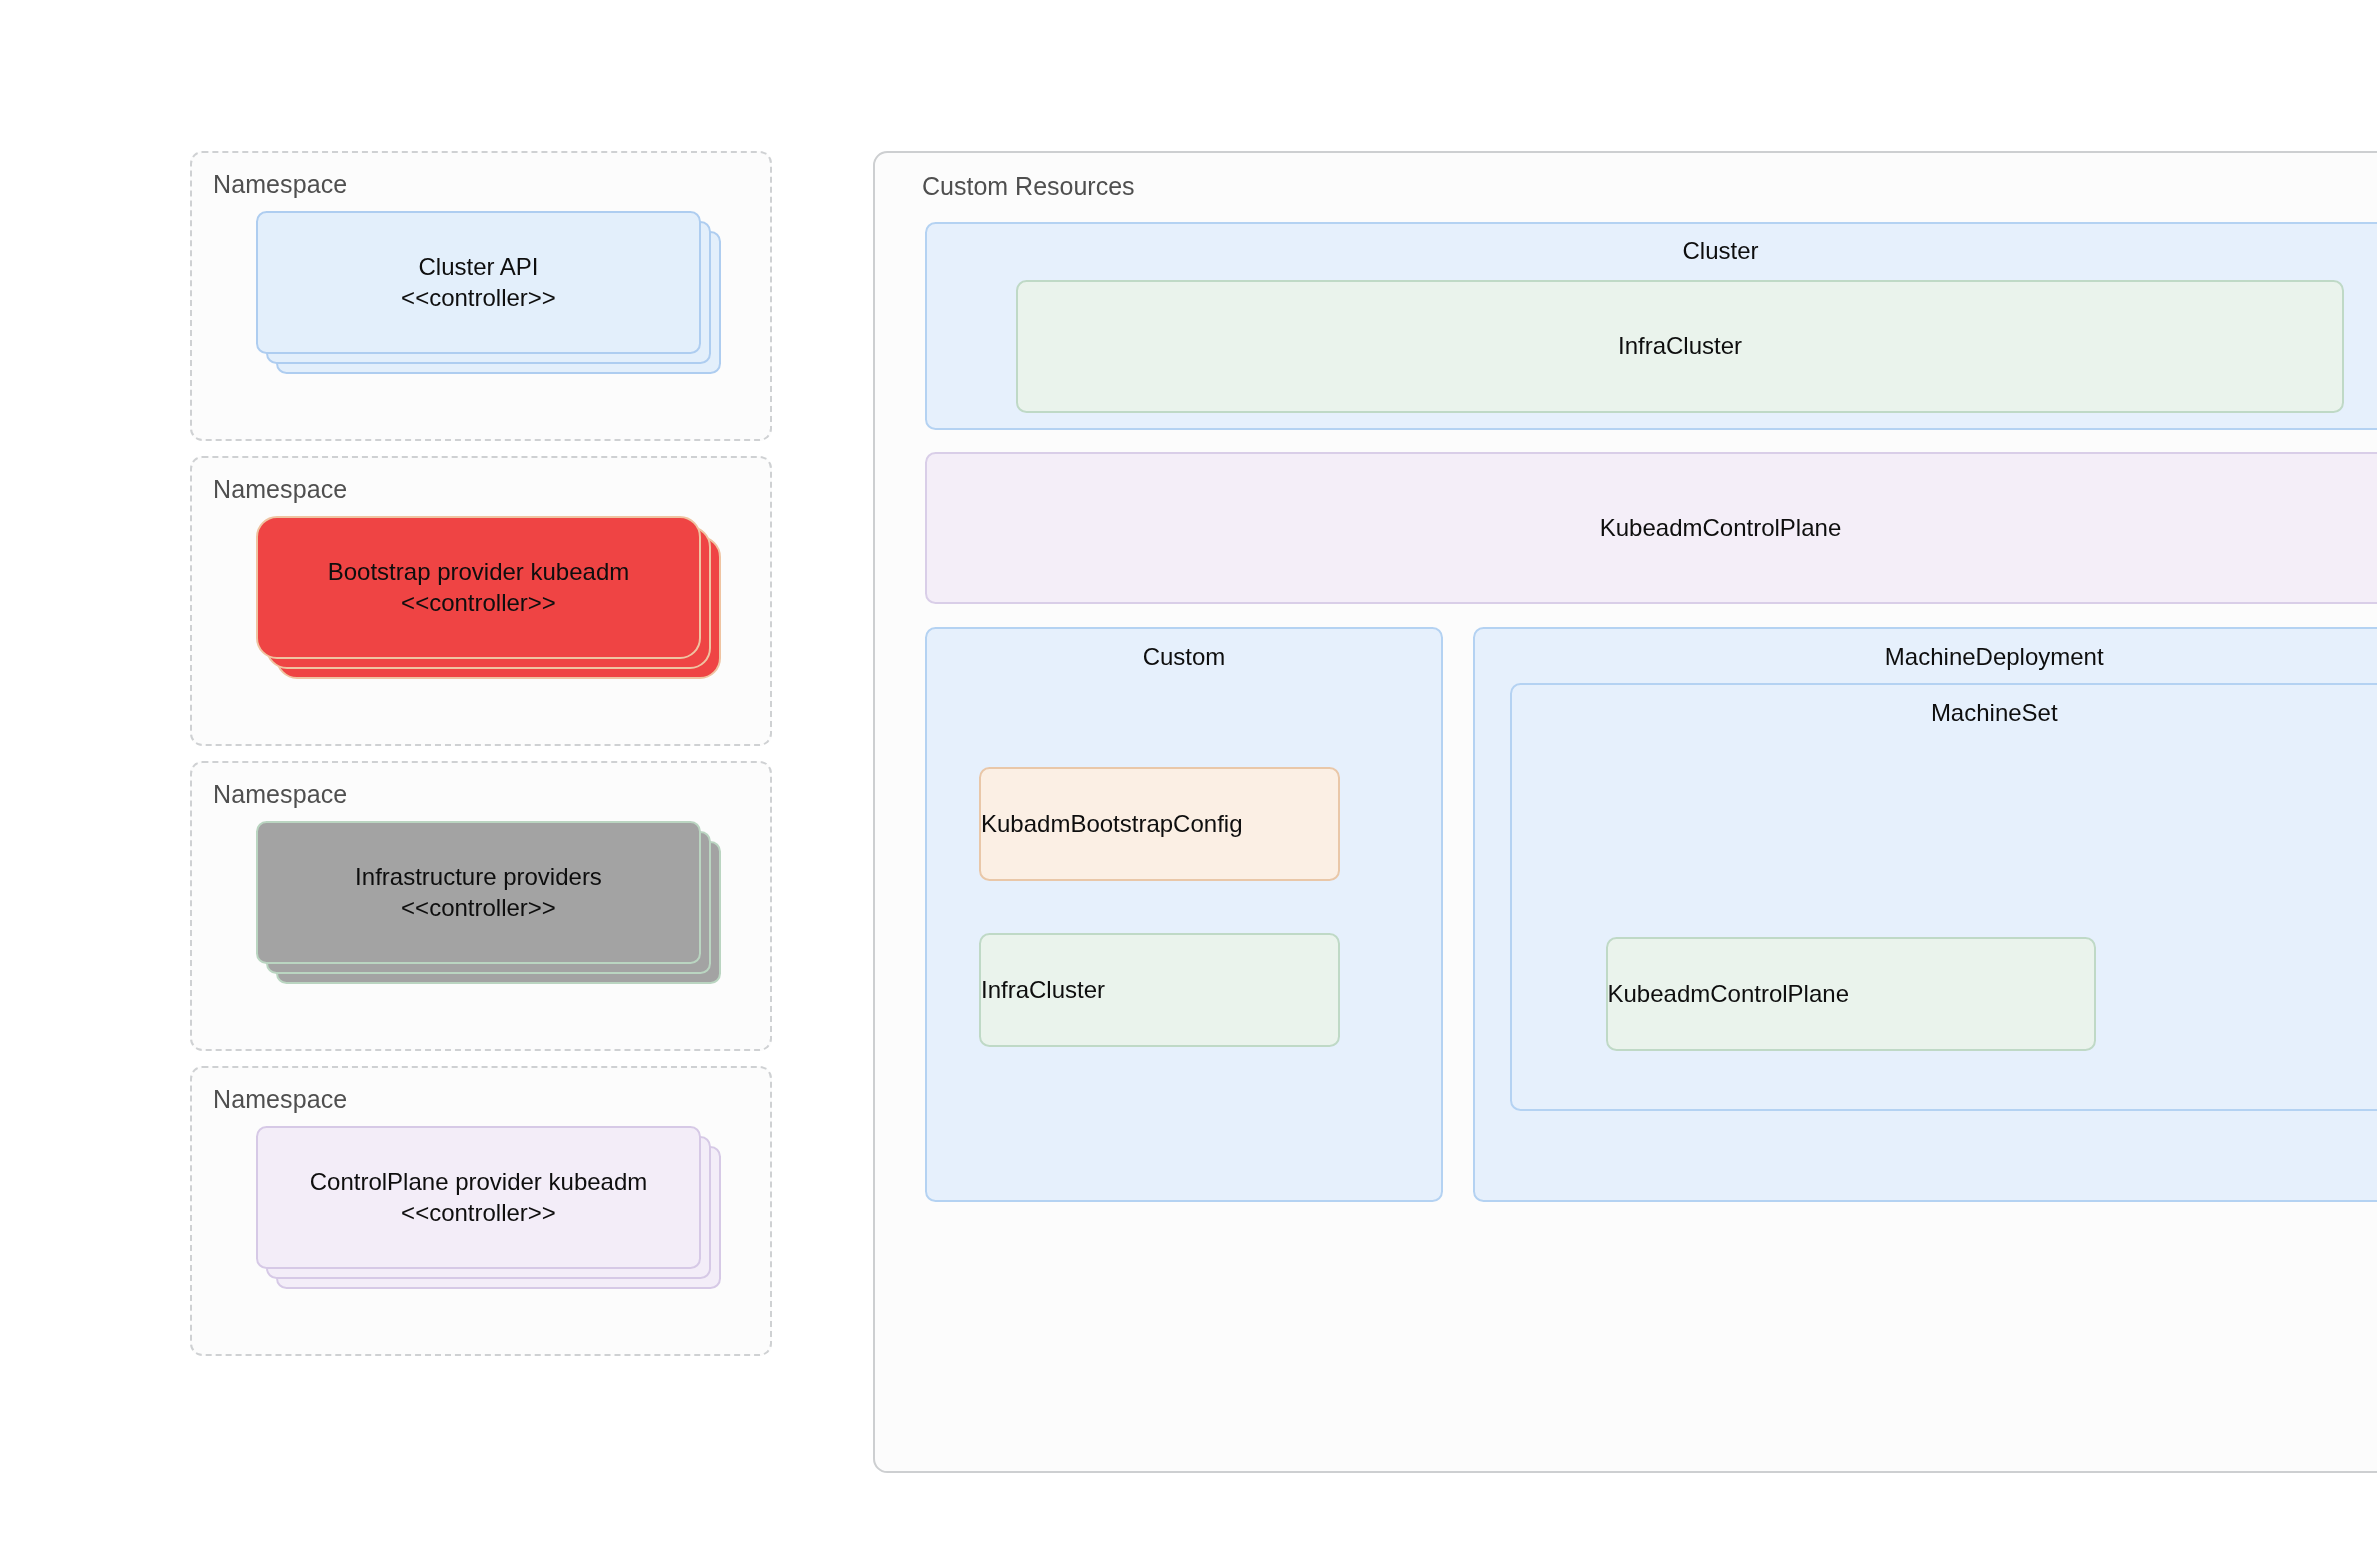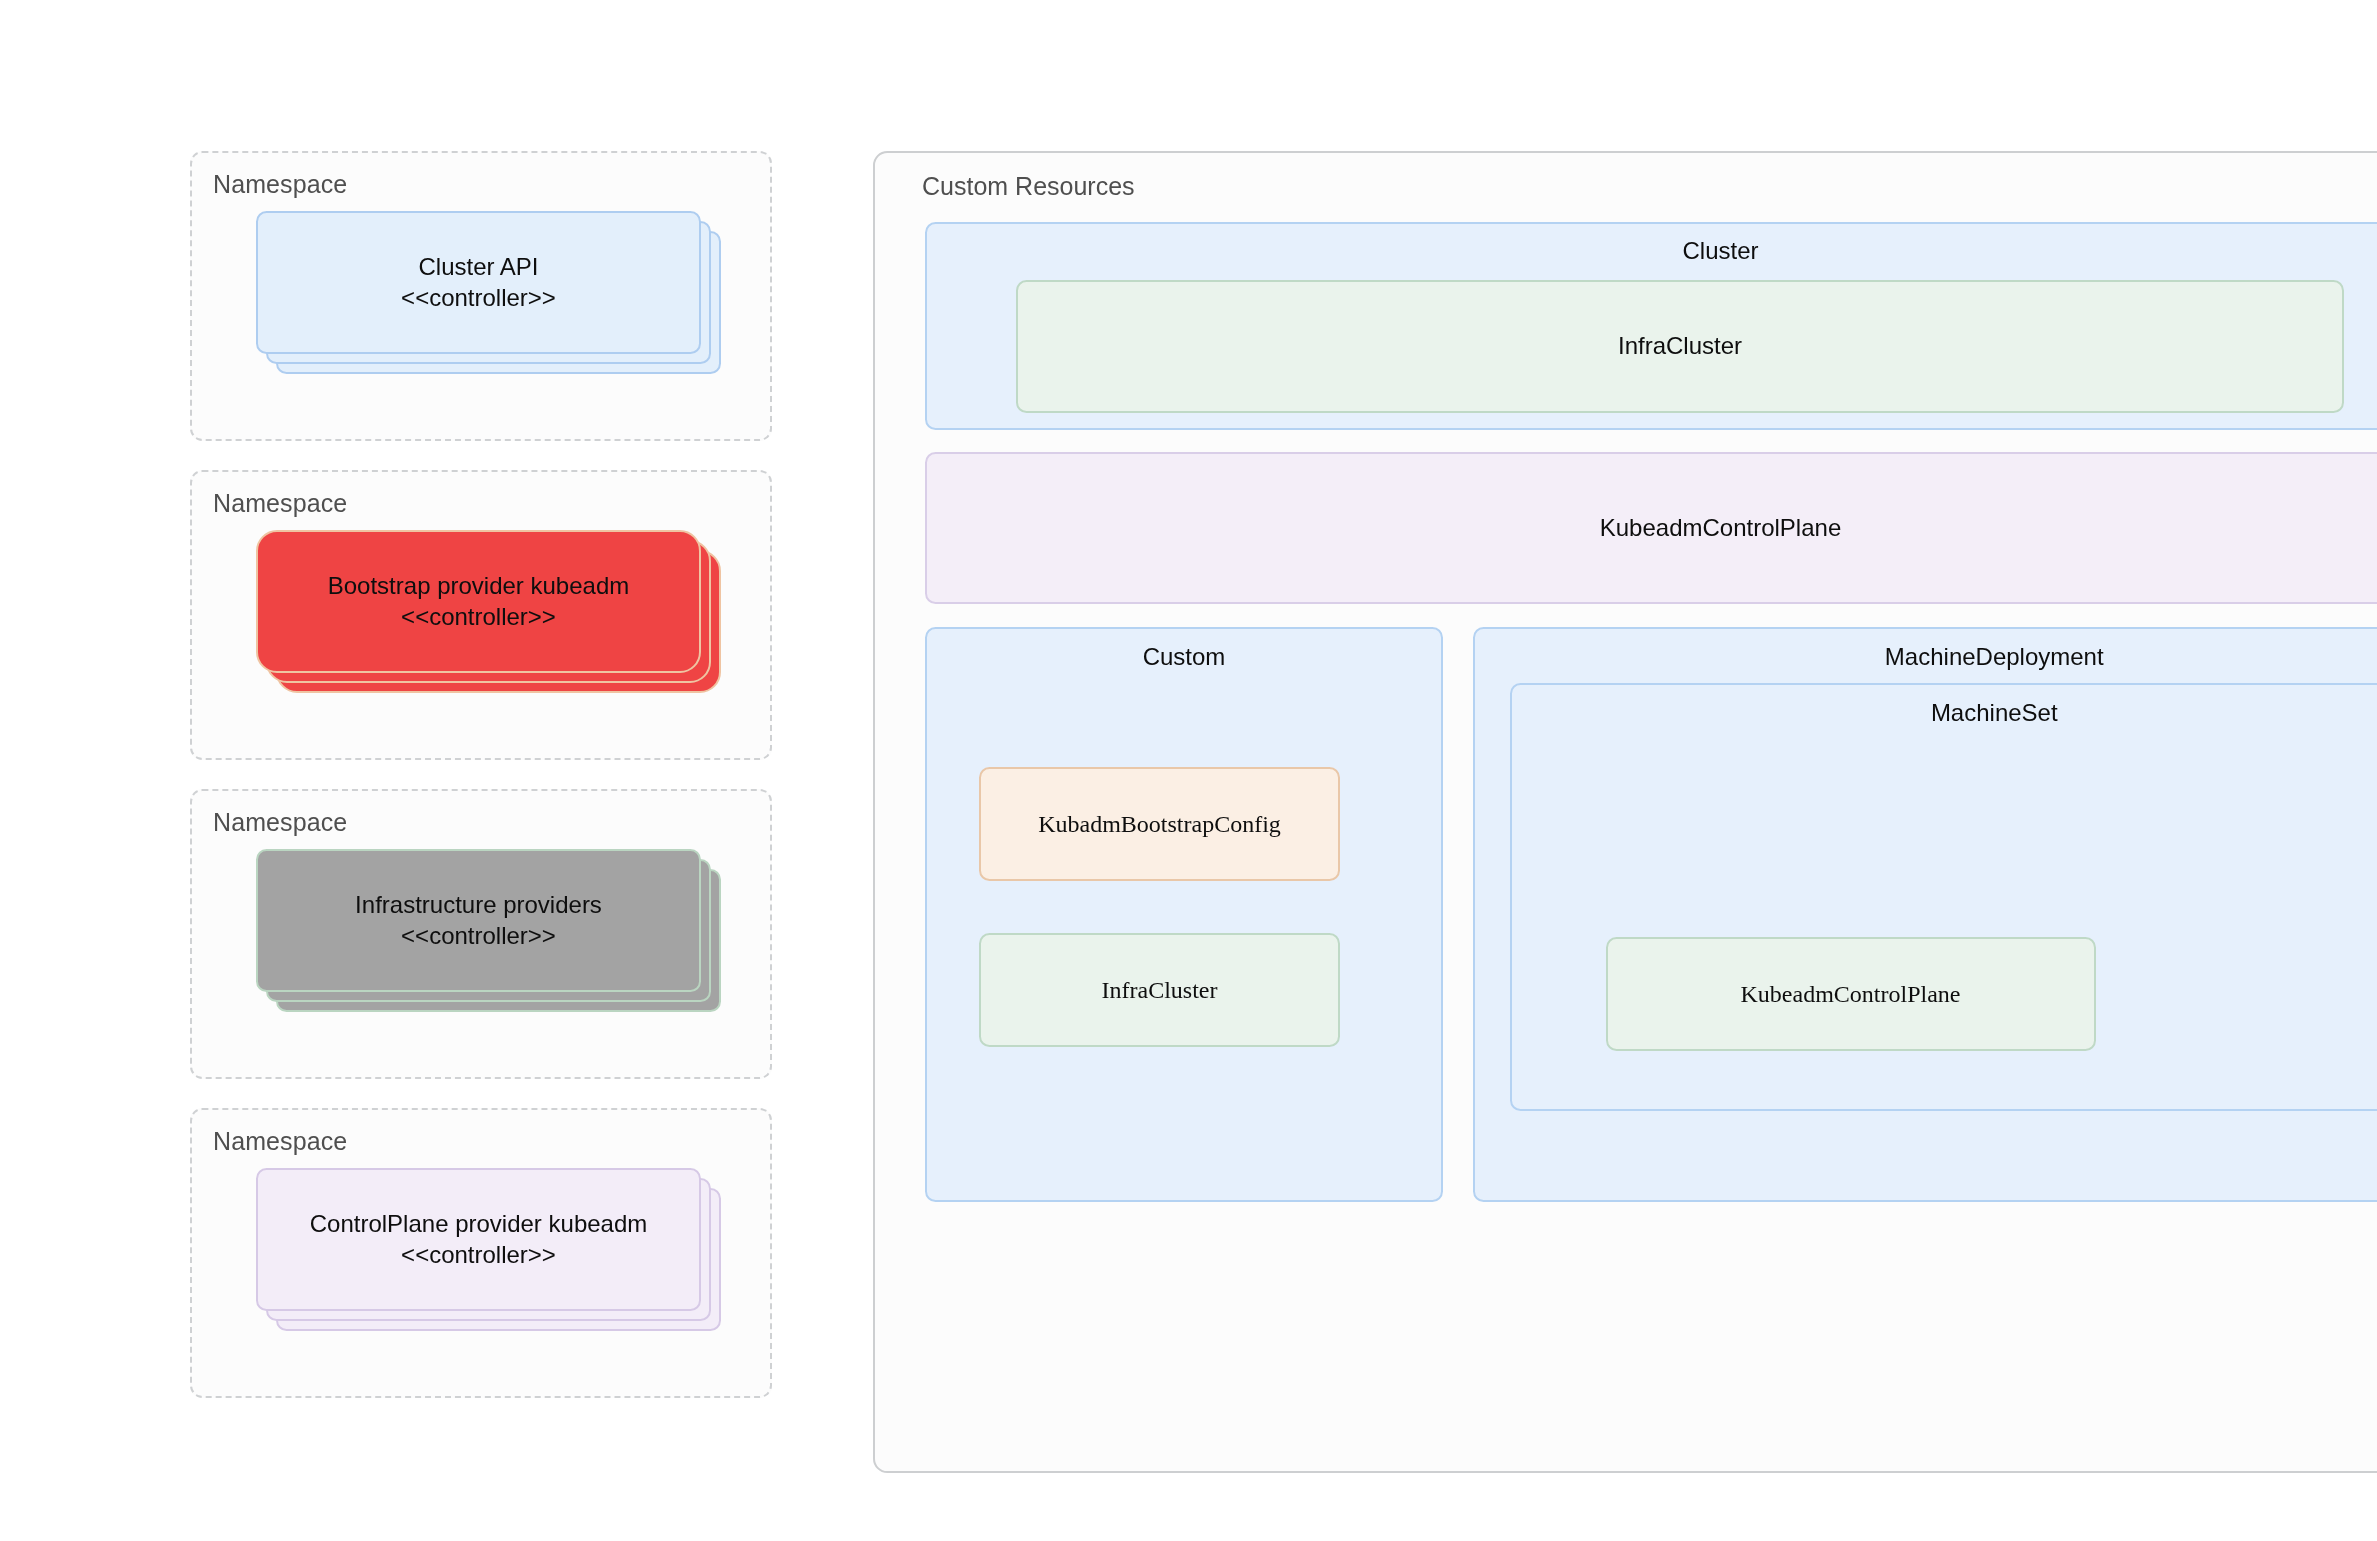--- a/index.html
+++ b/index.html
@@ -11,21 +11,21 @@
     overflow:hidden;
   }
 
   
   #namespaces{
     position:absolute;
     left:190px; top:151px;
     width:582px;
     display:flex;
     flex-direction:column;
-    gap:29px;
+    gap:15px;
   }
   .namespace{
     position:relative;
     border:2.4px dashed #CFD1D3;
     border-radius:12.4px;
     background:#FCFCFC;
     box-sizing:border-box;
     padding:17px 21px 28.5px 21px;
     height:290px;
   }
@@ -153,23 +153,21 @@
     height:428px;
   }
   .child-card{
     position:absolute;
     box-sizing:border-box;
     border-radius:10.5px;
     border-width:2.4px;
     border-style:solid;
     display:flex;
     align-items:center;
-    justify-content:center;
-    text-align:center;
-    font-family:Liberation Serif, serif;
+    text-align:center;
   }
   .child-card .child-text{
     font-size:24px;
     color:#0E0E0E;
     line-height:1.2;
   }
 
   
   #kbc-card   { left:52px; top:138px; width:361px; height:114px; }
   #infram-card{ left:52px; top:304px; width:361px; height:114px; }

